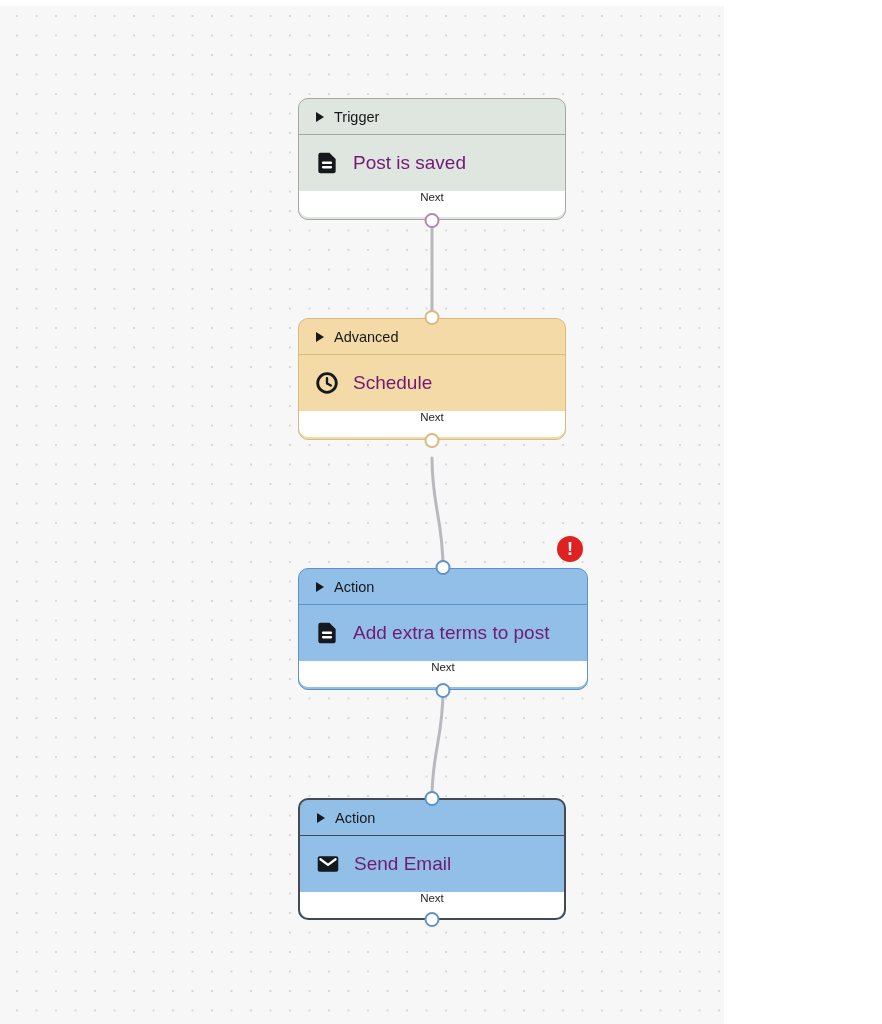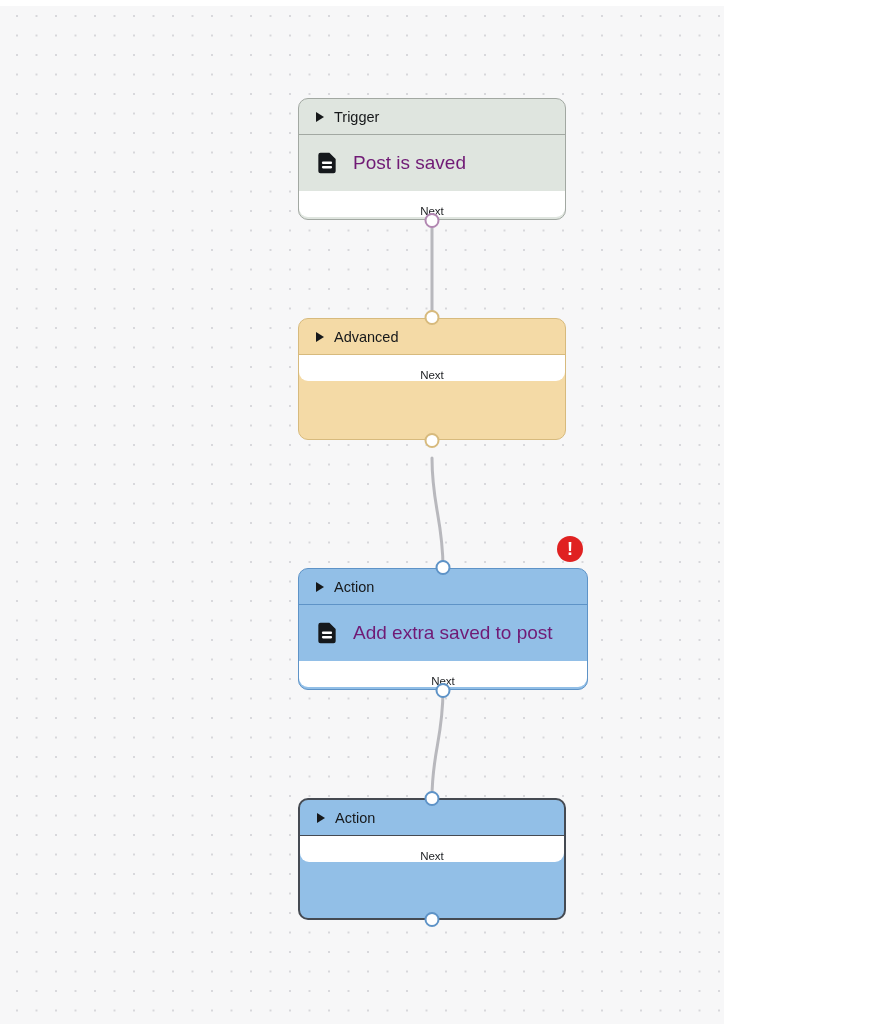--- a/index.html
+++ b/index.html
@@ -66,21 +66,21 @@
     box-sizing: border-box;
     font-size: 19px;
     color: #701a75;
     white-space: nowrap;
   }
   .node-body .icon { display: flex; align-items: center; flex: 0 0 auto; }
   .node-footer {
     height: 26px;
     background: #ffffff;
     border-radius: 0 0 9px 9px;
-    display: flex; align-items: flex-end; justify-content: center;
+    display: flex; align-items: flex-start; justify-content: center;
     font-size: 11.5px;
     color: #1d1f22;
   }
   .port {
     position: absolute;
     left: 50%;
     width: 11px; height: 11px;
     background: #ffffff;
     border: 2.5px solid var(--port-color, #999);
     border-radius: 50%;
@@ -133,20 +133,29 @@
       <span>Next</span>
     </div>
     <div class="port port-bottom"></div>
   </div>
 
   <div class="node n1" style="--node-bg: #f4daa6; --node-border: #d7ba7d; --port-color: #d7ba7d;">
     <div class="node-header">
       <span class="tri"></span>
       <span>Advanced</span>
     </div>
+    <div class="node-body">
+      <span class="icon">
+        <svg width="26" height="26" viewBox="0 0 24 24">
+          <circle cx="12" cy="12" r="8.6" fill="none" stroke="#15181c" stroke-width="2.6"></circle>
+          <path d="M12 7.6 V12.4 L15.6 14.3" fill="none" stroke="#15181c" stroke-width="2.2" stroke-linecap="round" stroke-linejoin="round"></path>
+        </svg>
+      </span>
+      <span>Schedule</span>
+    </div>
     <div class="node-footer">
       <span>Next</span>
     </div>
     <div class="port port-top"></div>
     <div class="port port-bottom"></div>
   </div>
 
   <div class="node n2" style="--node-bg: #92bfe7; --node-border: #5e93c7; --port-color: #5e93c7;">
     <div class="error-badge" style="background: rgb(224, 33, 33);">
       <span>!</span>
@@ -156,34 +165,43 @@
       <span>Action</span>
     </div>
     <div class="node-body">
       <span class="icon">
         <svg width="26" height="26" viewBox="0 0 24 24">
           <path d="M6 2.5 h8.2 L20 8.3 V19.5 a2 2 0 0 1 -2 2 H6 a2 2 0 0 1 -2 -2 V4.5 a2 2 0 0 1 2 -2 z" fill="#15181c"></path>
           <rect x="7.3" y="10.7" width="9.4" height="2.3" rx="1" fill="#ffffff"></rect>
           <rect x="7.3" y="14.7" width="9.4" height="2.3" rx="1" fill="#ffffff"></rect>
         </svg>
       </span>
-      <span>Add extra saved to post</span>
+      <span>Add extra terms to post</span>
     </div>
     <div class="node-footer">
       <span>Next</span>
     </div>
     <div class="port port-top"></div>
     <div class="port port-bottom"></div>
   </div>
 
   <div class="node n3 selected" style="--node-bg: #92bfe7; --node-border: #454a52; --port-color: #5e93c7;">
     <div class="node-header">
       <span class="tri"></span>
       <span>Action</span>
     </div>
+    <div class="node-body">
+      <span class="icon">
+        <svg width="26" height="26" viewBox="0 0 24 24">
+          <rect x="2.5" y="4.8" width="19" height="14.4" rx="2" fill="#15181c"></rect>
+          <path d="M5 7.6 L12 12.8 L19 7.6" fill="none" stroke="#ffffff" stroke-width="2.1" stroke-linecap="round" stroke-linejoin="round"></path>
+        </svg>
+      </span>
+      <span>Send Email</span>
+    </div>
     <div class="node-footer">
       <span>Next</span>
     </div>
     <div class="port port-top"></div>
     <div class="port port-bottom"></div>
   </div>
 
 </div>
 
 </body></html>

